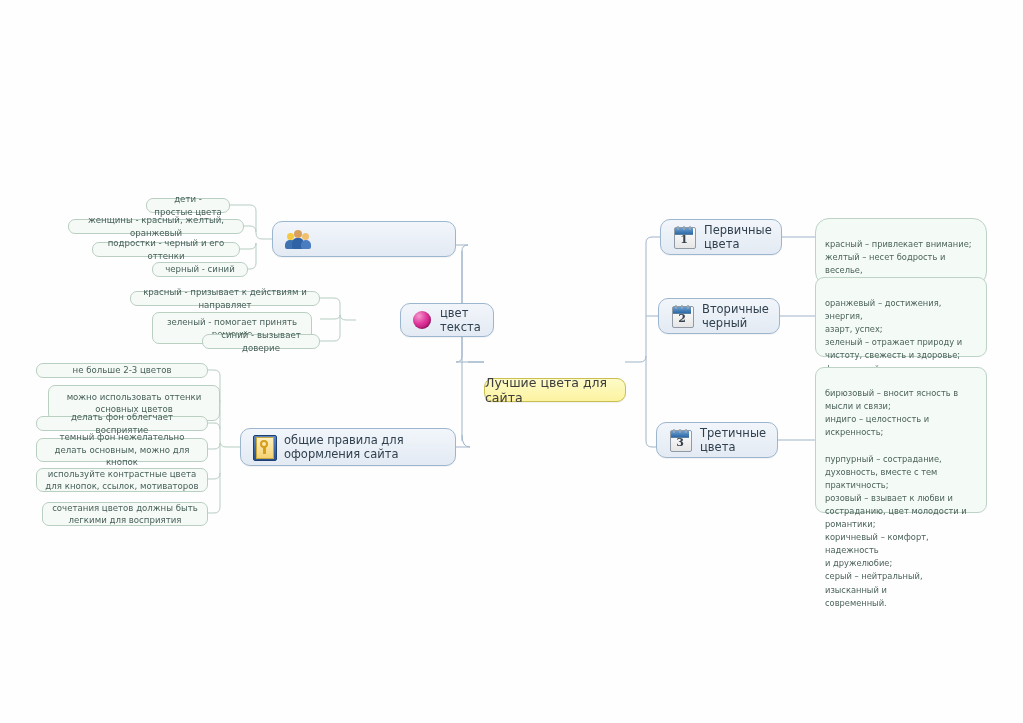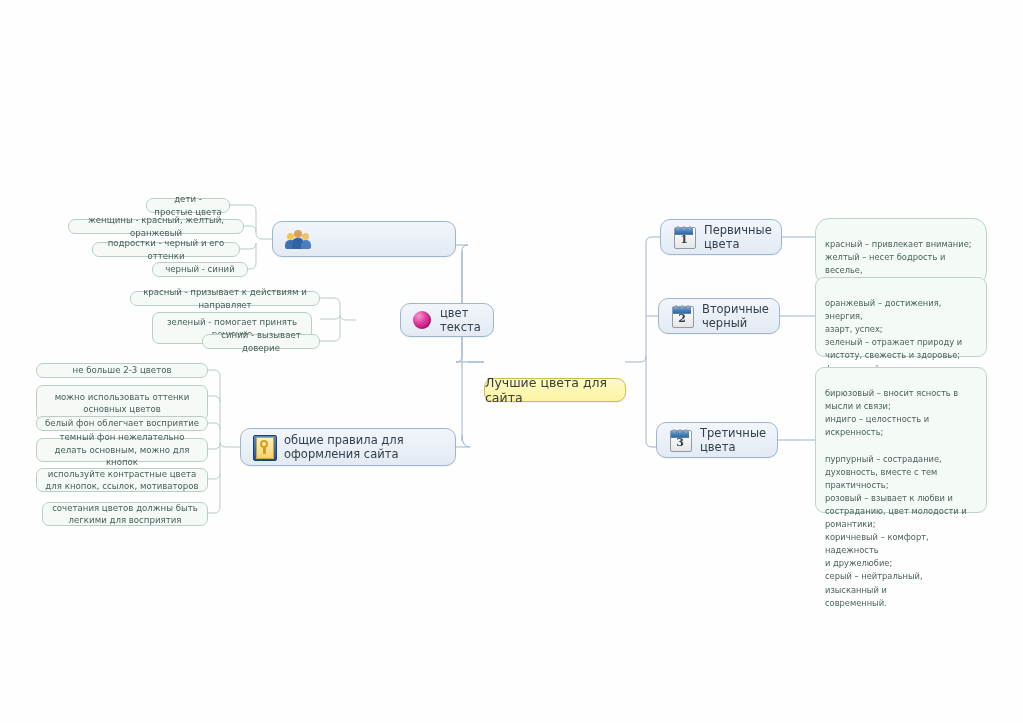--- a/index.html
+++ b/index.html
@@ -175,25 +175,25 @@
         <span class="bk-page"></span>
       <span class="bk-key"></span>
         <span class="bk-key2"></span>
     </span>
     <span>общие правила для оформления сайта</span>
   </div>
 
   <div class="node leaf" style="left:36px;top:363px;width:172px;height:15px;">
     <span>не больше 2-3 цветов</span>
   </div>
-  <div class="node leaf multi" style="left:36px;top:385px;width:172px;height:36px;justify-content:flex-end;">
+  <div class="node leaf multi" style="left:48px;top:385px;width:172px;height:36px;justify-content:flex-end;">
     <span>можно использовать оттенки основных цветов</span>
   </div>
   <div class="node leaf" style="left:36px;top:416px;width:172px;height:15px;">
-    <span>белый фон облегчает восприятие</span>
+    <span>делать фон облегчает восприятие</span>
   </div>
   <div class="node leaf multi" style="left:36px;top:438px;width:172px;height:24px;">
     <span>темный фон нежелательно делать основным, можно для кнопок</span>
   </div>
   <div class="node leaf multi" style="left:36px;top:468px;width:172px;height:24px;">
     <span>используйте контрастные цвета для кнопок, ссылок, мотиваторов</span>
   </div>
   <div class="node leaf multi" style="left:42px;top:502px;width:166px;height:24px;">
     <span>сочетания цветов должны быть легкими для восприятия</span>
   </div>

